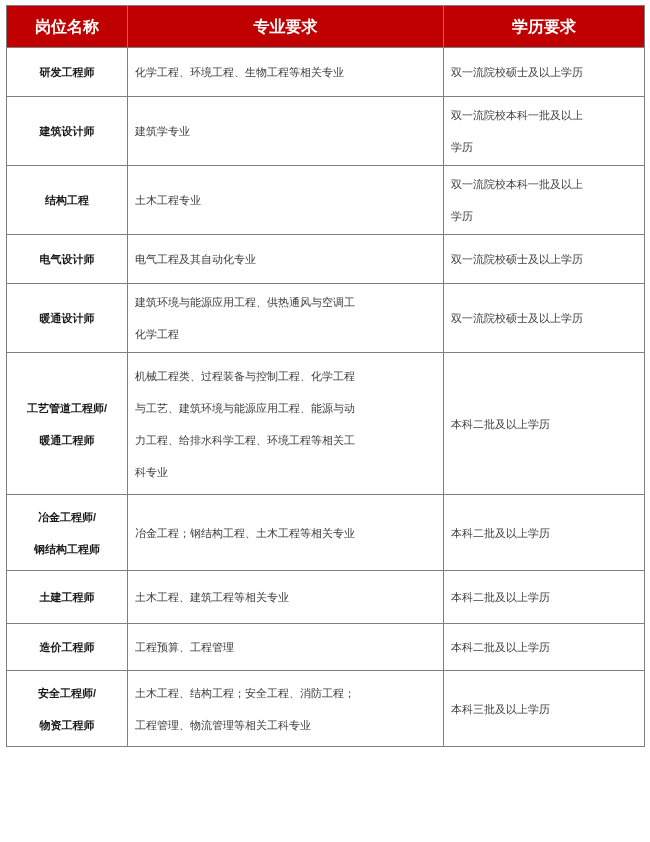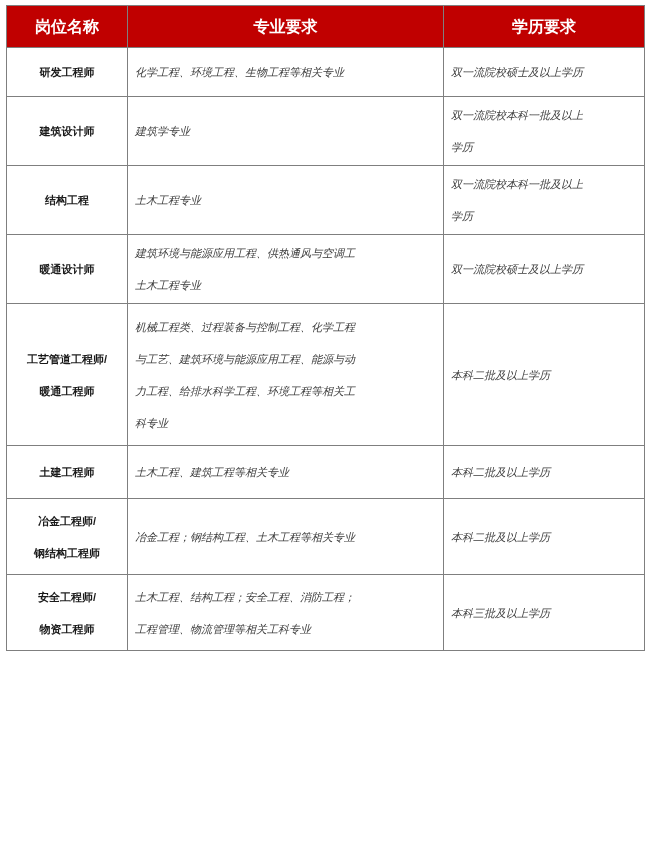--- a/index.html
+++ b/index.html
@@ -48,21 +48,20 @@
     text-align:center;
     white-space:pre-line;
     padding:2px 3px;
   }
   td.cell-major,
   td.cell-education{
     color:var(--body-text);
     text-align:left;
     white-space:pre-line;
     padding:2px 3px 2px 7px;
-    font-style:italic;
   }
 </style>
 </head>
 <body>
 
 <div class="page">
   <table class="job-table">
     <colgroup>
       <col id="col-position" style="width: 121px;">
       <col id="col-major" style="width: 316px;">
@@ -89,53 +88,63 @@
 学历</td>
   </tr>
 
   <tr style="height: 69px;">
     <td class="cell-position">结构工程</td>
     <td class="cell-major">土木工程专业</td>
     <td class="cell-education">双一流院校本科一批及以上
 学历</td>
   </tr>
 
+  <tr style="height: 49px;">
+    <td class="cell-position">电气设计师</td>
+    <td class="cell-major">电气工程及其自动化专业</td>
+    <td class="cell-education">双一流院校硕士及以上学历</td>
+  </tr>
 
   <tr style="height: 69px;">
     <td class="cell-position">暖通设计师</td>
     <td class="cell-major">建筑环境与能源应用工程、供热通风与空调工
-土木工程专业</td>
+化学工程</td>
     <td class="cell-education">双一流院校硕士及以上学历</td>
   </tr>
 
 
 
   <tr style="height: 142px;">
     <td class="cell-position">工艺管道工程师/
 暖通工程师</td>
     <td class="cell-major">机械工程类、过程装备与控制工程、化学工程
 与工艺、建筑环境与能源应用工程、能源与动
 力工程、给排水科学工程、环境工程等相关工
 科专业</td>
     <td class="cell-education">本科二批及以上学历</td>
   </tr>
 
-  <tr style="height: 53px;">
-    <td class="cell-position">土建工程师</td>
-    <td class="cell-major">土木工程、建筑工程等相关专业</td>
-    <td class="cell-education">本科二批及以上学历</td>
-  </tr>
-
   <tr style="height: 76px;">
     <td class="cell-position">冶金工程师/
 钢结构工程师</td>
     <td class="cell-major">冶金工程；钢结构工程、土木工程等相关专业</td>
     <td class="cell-education">本科二批及以上学历</td>
   </tr>
 
+  <tr style="height: 53px;">
+    <td class="cell-position">土建工程师</td>
+    <td class="cell-major">土木工程、建筑工程等相关专业</td>
+    <td class="cell-education">本科二批及以上学历</td>
+  </tr>
+
+  <tr style="height: 47px;">
+    <td class="cell-position">造价工程师</td>
+    <td class="cell-major">工程预算、工程管理</td>
+    <td class="cell-education">本科二批及以上学历</td>
+  </tr>
 
   <tr style="height: 76px;">
     <td class="cell-position">安全工程师/
 物资工程师</td>
     <td class="cell-major">土木工程、结构工程；安全工程、消防工程；
 工程管理、物流管理等相关工科专业</td>
     <td class="cell-education">本科三批及以上学历</td>
   </tr>
 </tbody>
   </table>

